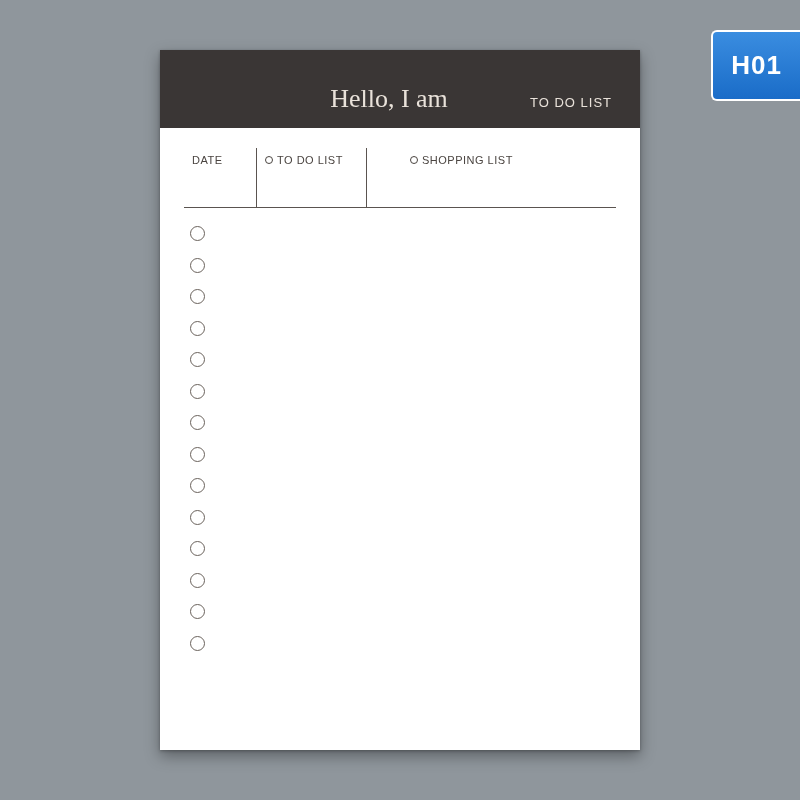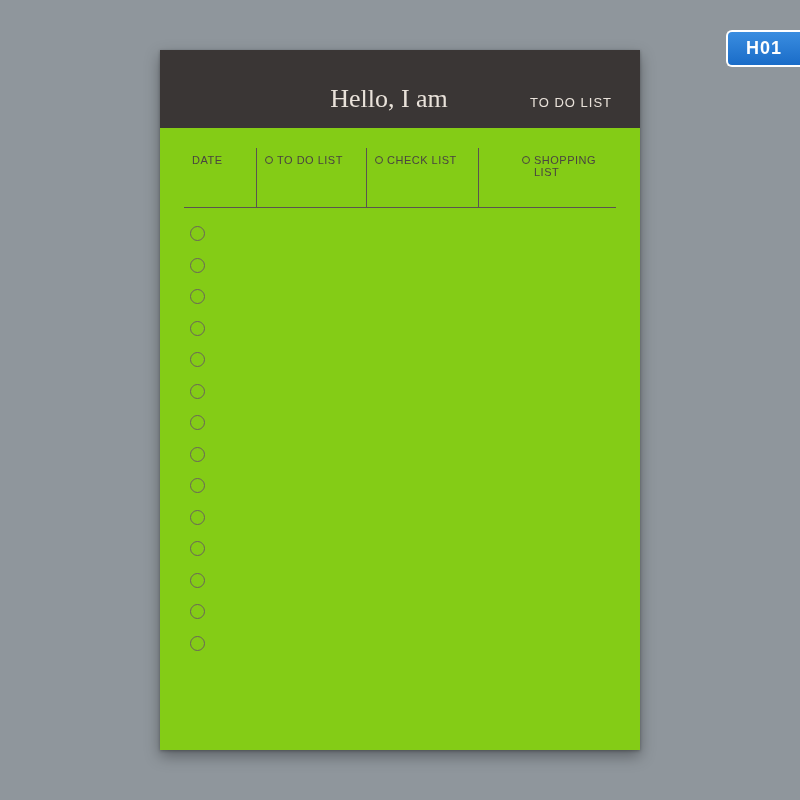--- a/index.html
+++ b/index.html
@@ -13,31 +13,31 @@
     justify-content: center;
   }
   .badge {
     position: absolute;
     top: 30px;
     right: 0;
     background: linear-gradient(to bottom, #3a8de0 0%, #1a6cc8 100%);
     color: #fff;
     font-family: Arial, sans-serif;
     font-weight: bold;
-    font-size: 18px;
-    padding: 6px 18px;
+    font-size: 26px;
+    padding: 18px 18px;
     border: 2px solid #fff;
     border-right: none;
     border-radius: 6px 0 0 6px;
     letter-spacing: 1px;
   }
   .notepad {
     width: 480px;
     height: 700px;
-    background: #84cc16;
+    background: #ffffff;
     box-shadow: 0 6px 14px rgba(0,0,0,0.35), 0 1px 3px rgba(0,0,0,0.25);
     position: relative;
     display: flex;
     flex-direction: column;
   }
   .header-band {
     height: 78px;
     background: #3a3635;
     display: flex;
     align-items: flex-end;
@@ -126,24 +126,20 @@
   </div>
 
   <div class="columns-row">
     <div class="col col-date">
       <span>DATE</span>
     </div>
     <div class="col col-todo">
       <span class="mini-circle"></span>
       <span>TO DO LIST</span>
     </div>
-    <div class="col col-check">
-      <span class="mini-circle"></span>
-      <span>CHECK LIST</span>
-    </div>
     <div class="col col-shop">
       <span class="mini-circle"></span>
       <span>SHOPPING LIST</span>
     </div>
   </div>
 
   <div class="bullets">
       <div class="bullet-row">
         <div class="bullet-circle"></div>
       </div>

